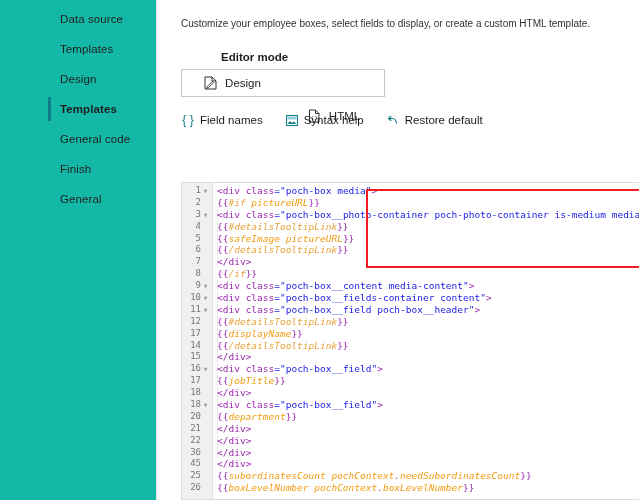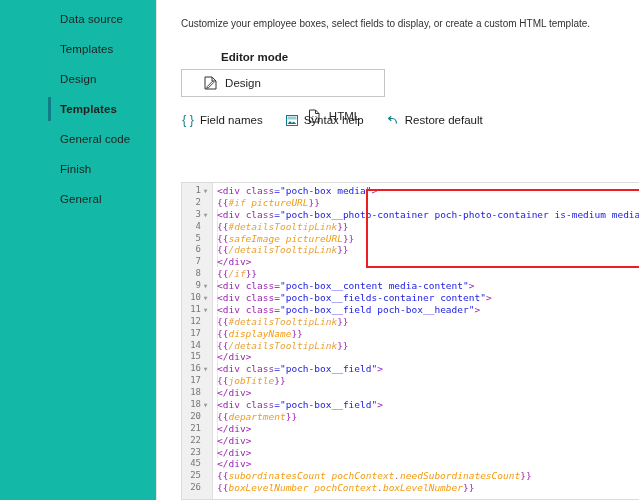--- a/index.html
+++ b/index.html
@@ -400,21 +400,21 @@
           </div>
           <div class="gutter-row">
             <span>21</span>
             <span class="fold none">▼</span>
           </div>
           <div class="gutter-row">
             <span>22</span>
             <span class="fold none">▼</span>
           </div>
           <div class="gutter-row">
-            <span>23</span>
+            <span>36</span>
             <span class="fold none">▼</span>
           </div>
           <div class="gutter-row">
             <span>45</span>
             <span class="fold none">▼</span>
           </div>
           <div class="gutter-row">
             <span>25</span>
             <span class="fold none">▼</span>
           </div>

